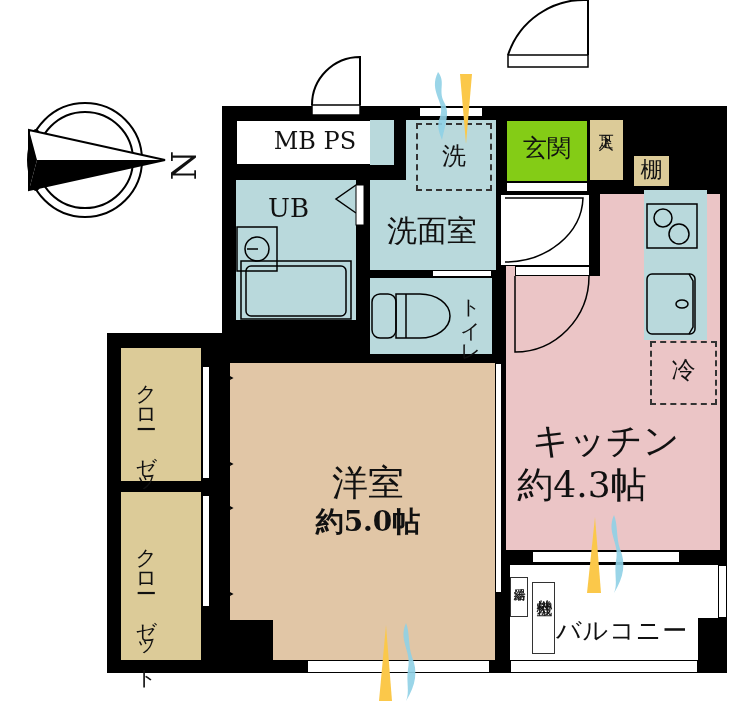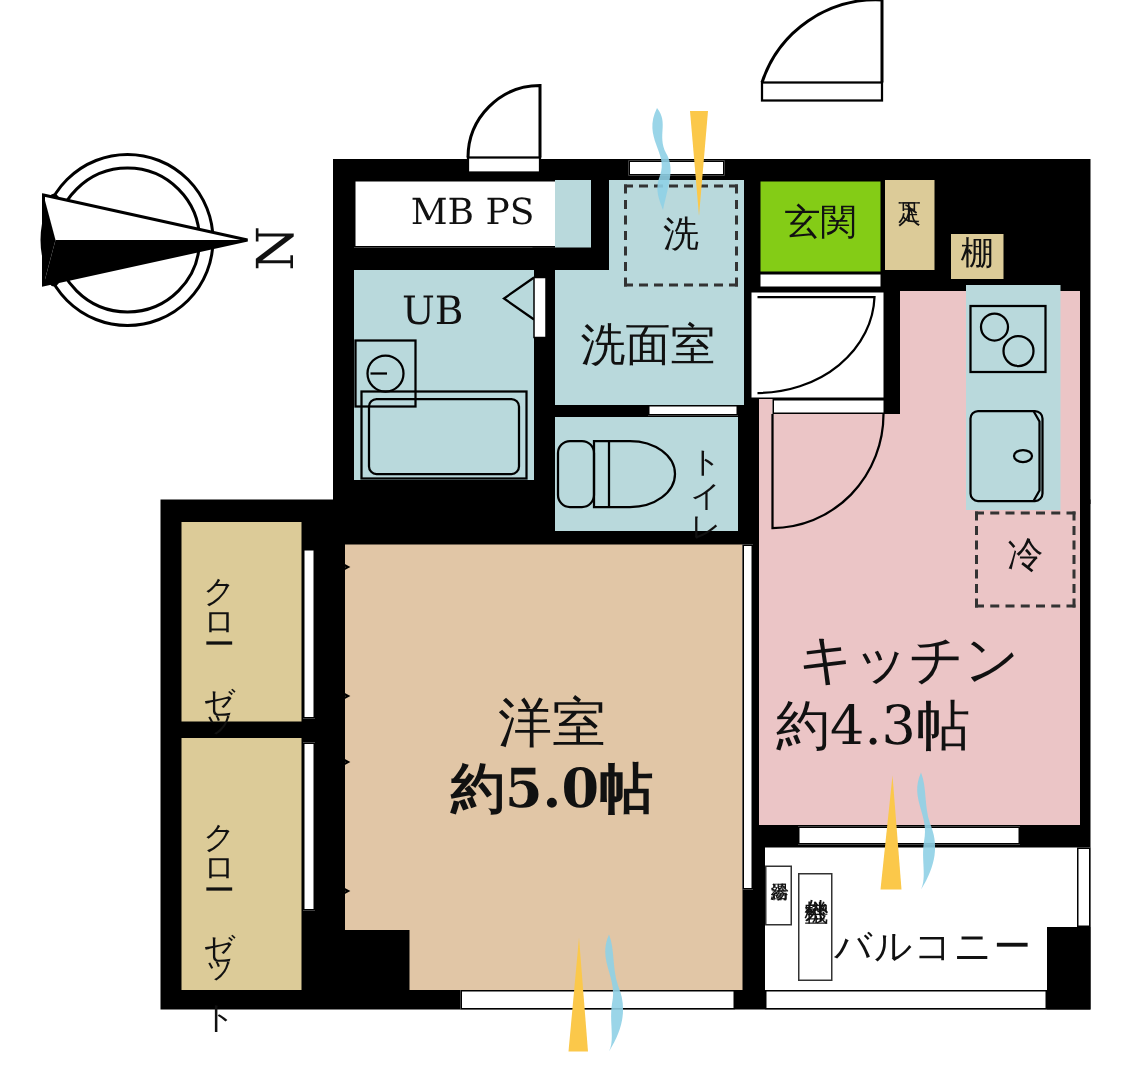--- a/index.html
+++ b/index.html
@@ -121,21 +121,21 @@
 <div class="dashbox" style="left:650px;top:341px;width:67px;height:64px;">
   <div class="lbl" style="left:0;right:0;top:14px;font-size:24px;">冷</div>
 </div>
 <div class="lbl" style="left:506px;top:420px;width:200px;font-size:36px;">キッチン</div>
 <div class="lbl" style="left:482px;top:464px;width:200px;font-size:36px;font-weight:normal;">約4.3帖</div>
 <div class="win" style="left:532px;top:551px;width:148px;height:12px;"></div>
 
 <div class="room" style="left:230px;top:363px;width:265px;height:297px;background:#e1c6a6;"></div>
 <div class="abs wall" style="left:218px;top:620px;width:55px;height:50px;"></div>
 <div class="lbl" style="left:268px;top:462px;width:200px;font-size:36px;">洋室</div>
-<div class="lbl" style="left:268px;top:506px;width:200px;font-size:36px;font-weight:bold;">約5.0帖</div>
+<div class="lbl" style="left:268px;top:506px;width:200px;font-size:28px;font-weight:bold;">約5.0帖</div>
 <div class="win" style="left:495px;top:363px;width:7px;height:230px;"></div>
 <div class="win" style="left:307px;top:660px;width:183px;height:13px;"></div>
 
 <div class="room" style="left:121px;top:348px;width:80px;height:133px;background:#dccb98;">
   <div class="lbl vert" style="left:12px;top:22px;font-size:21px;line-height:1.2;">
     <span>クロー</span>
     <span>ゼット</span>
   </div>
 </div>
 <div class="room" style="left:121px;top:492px;width:80px;height:168px;background:#dccb98;">

